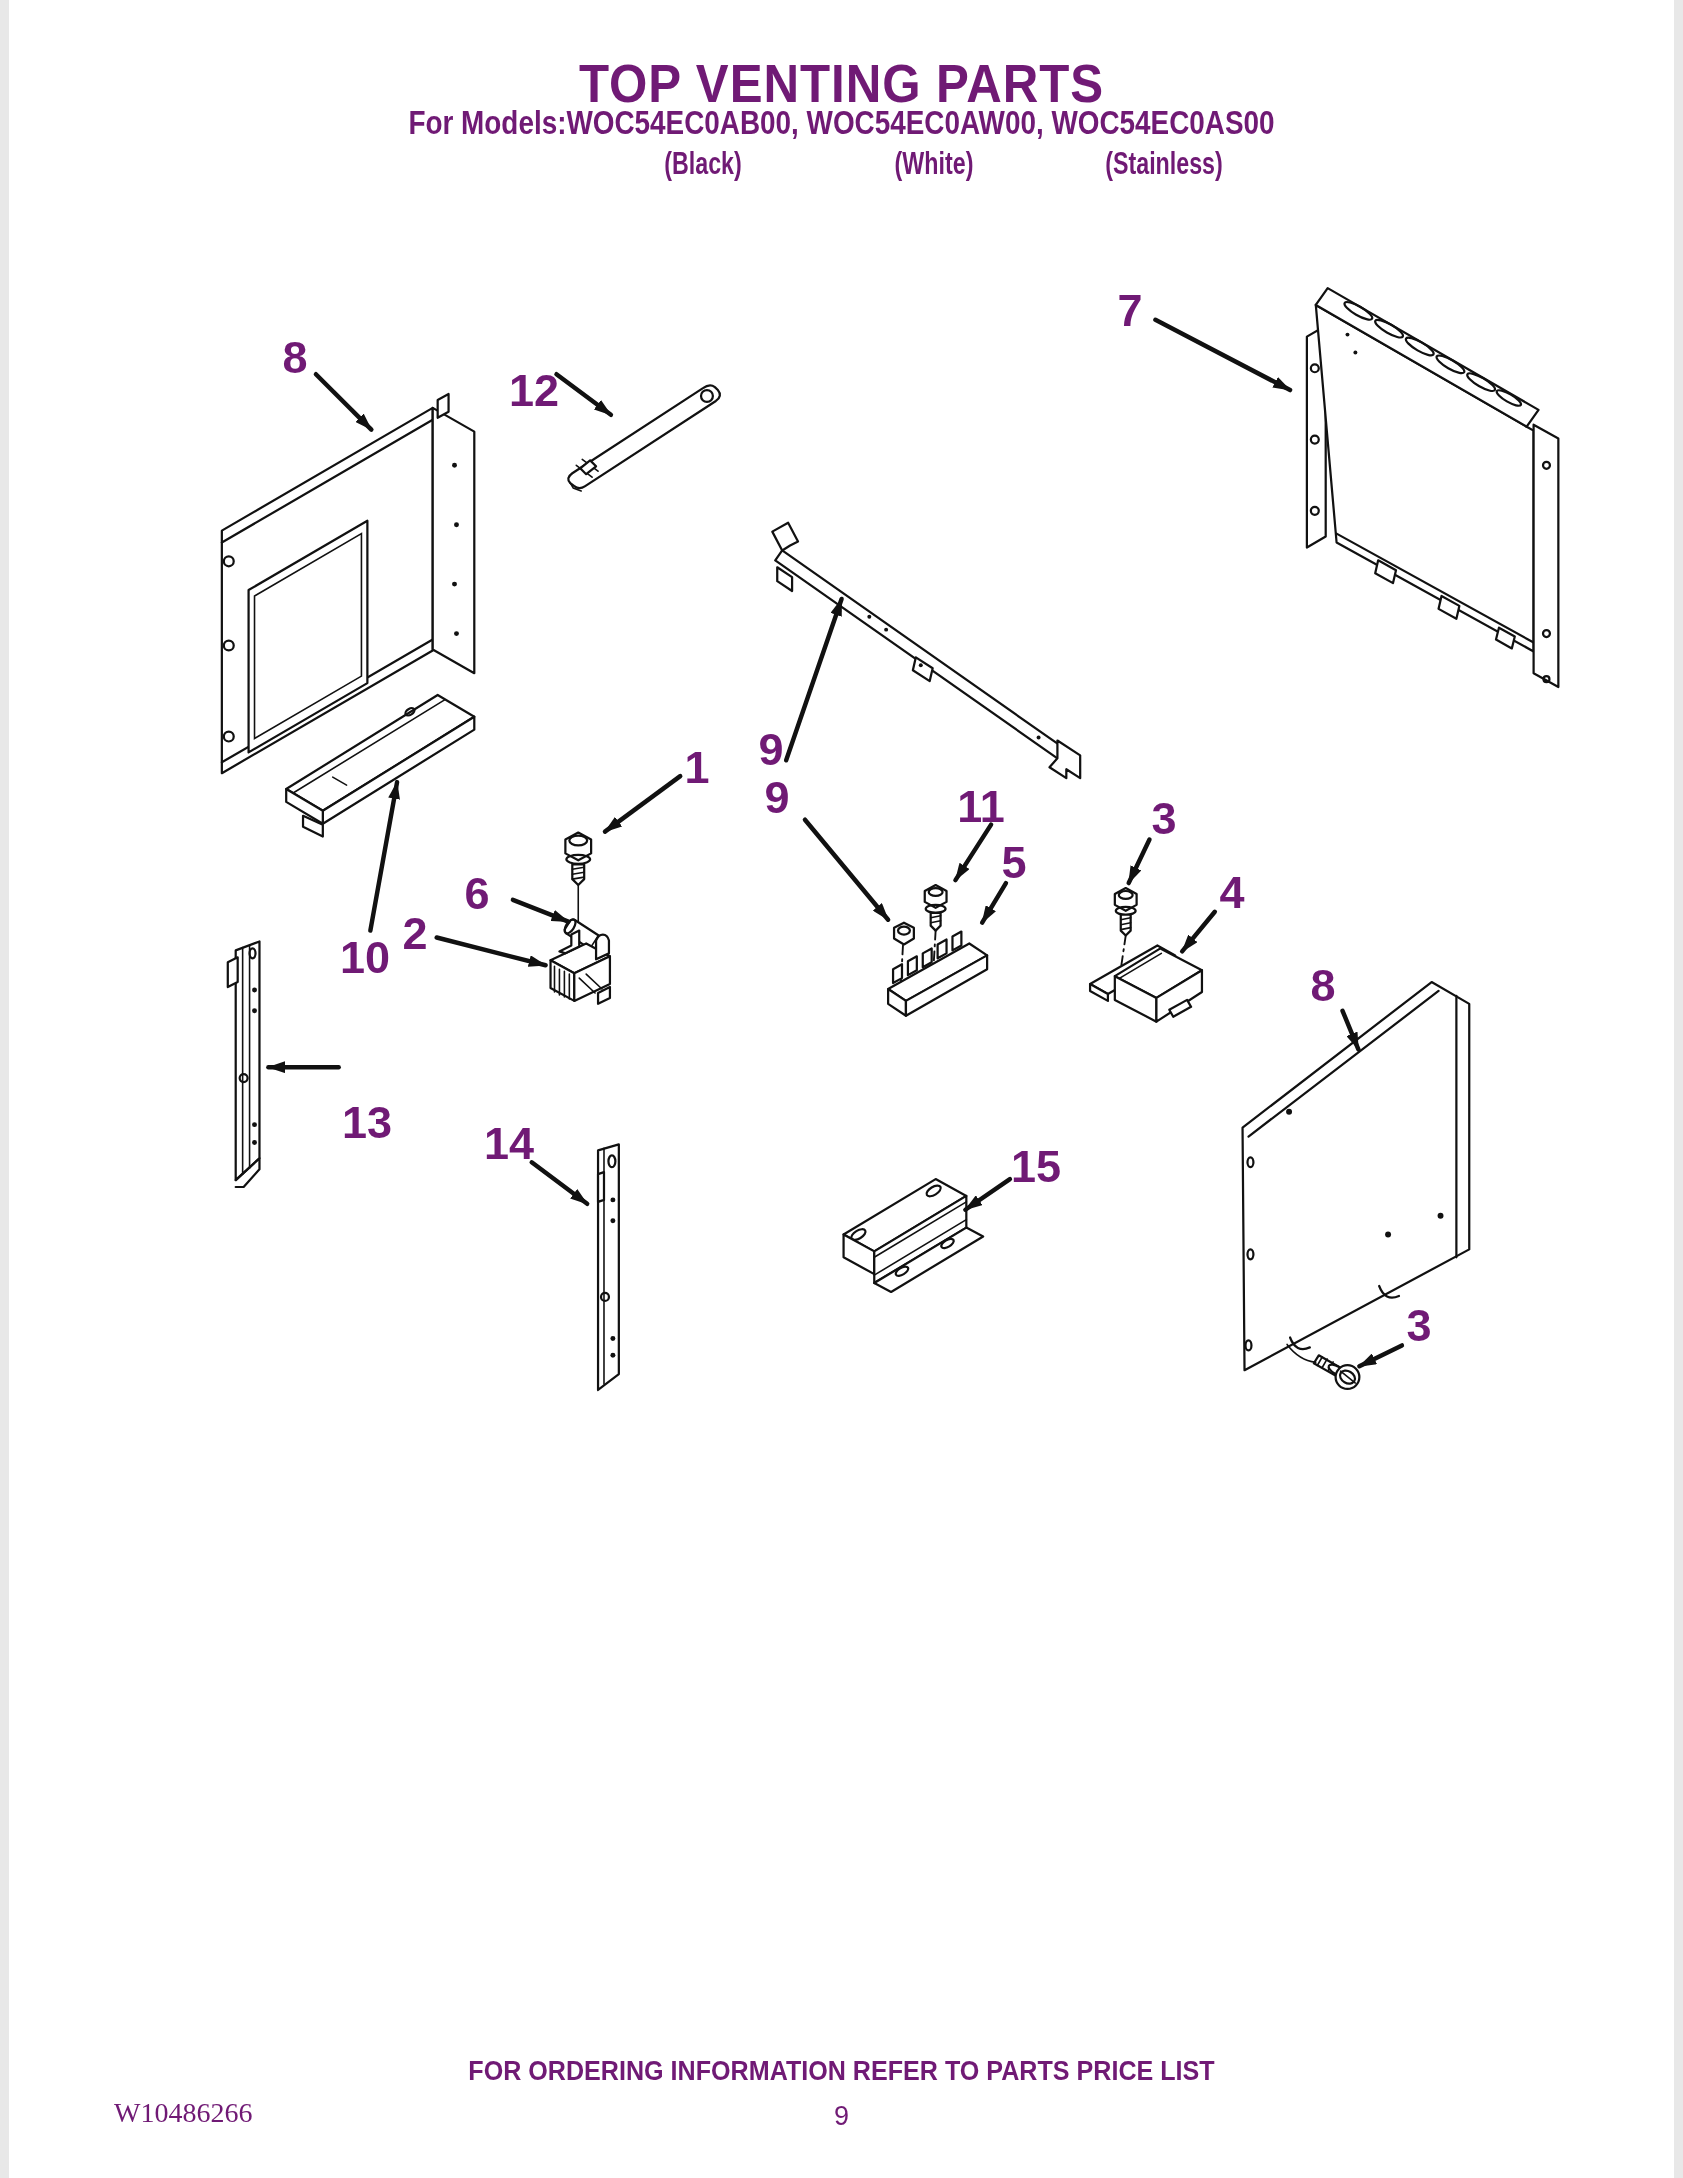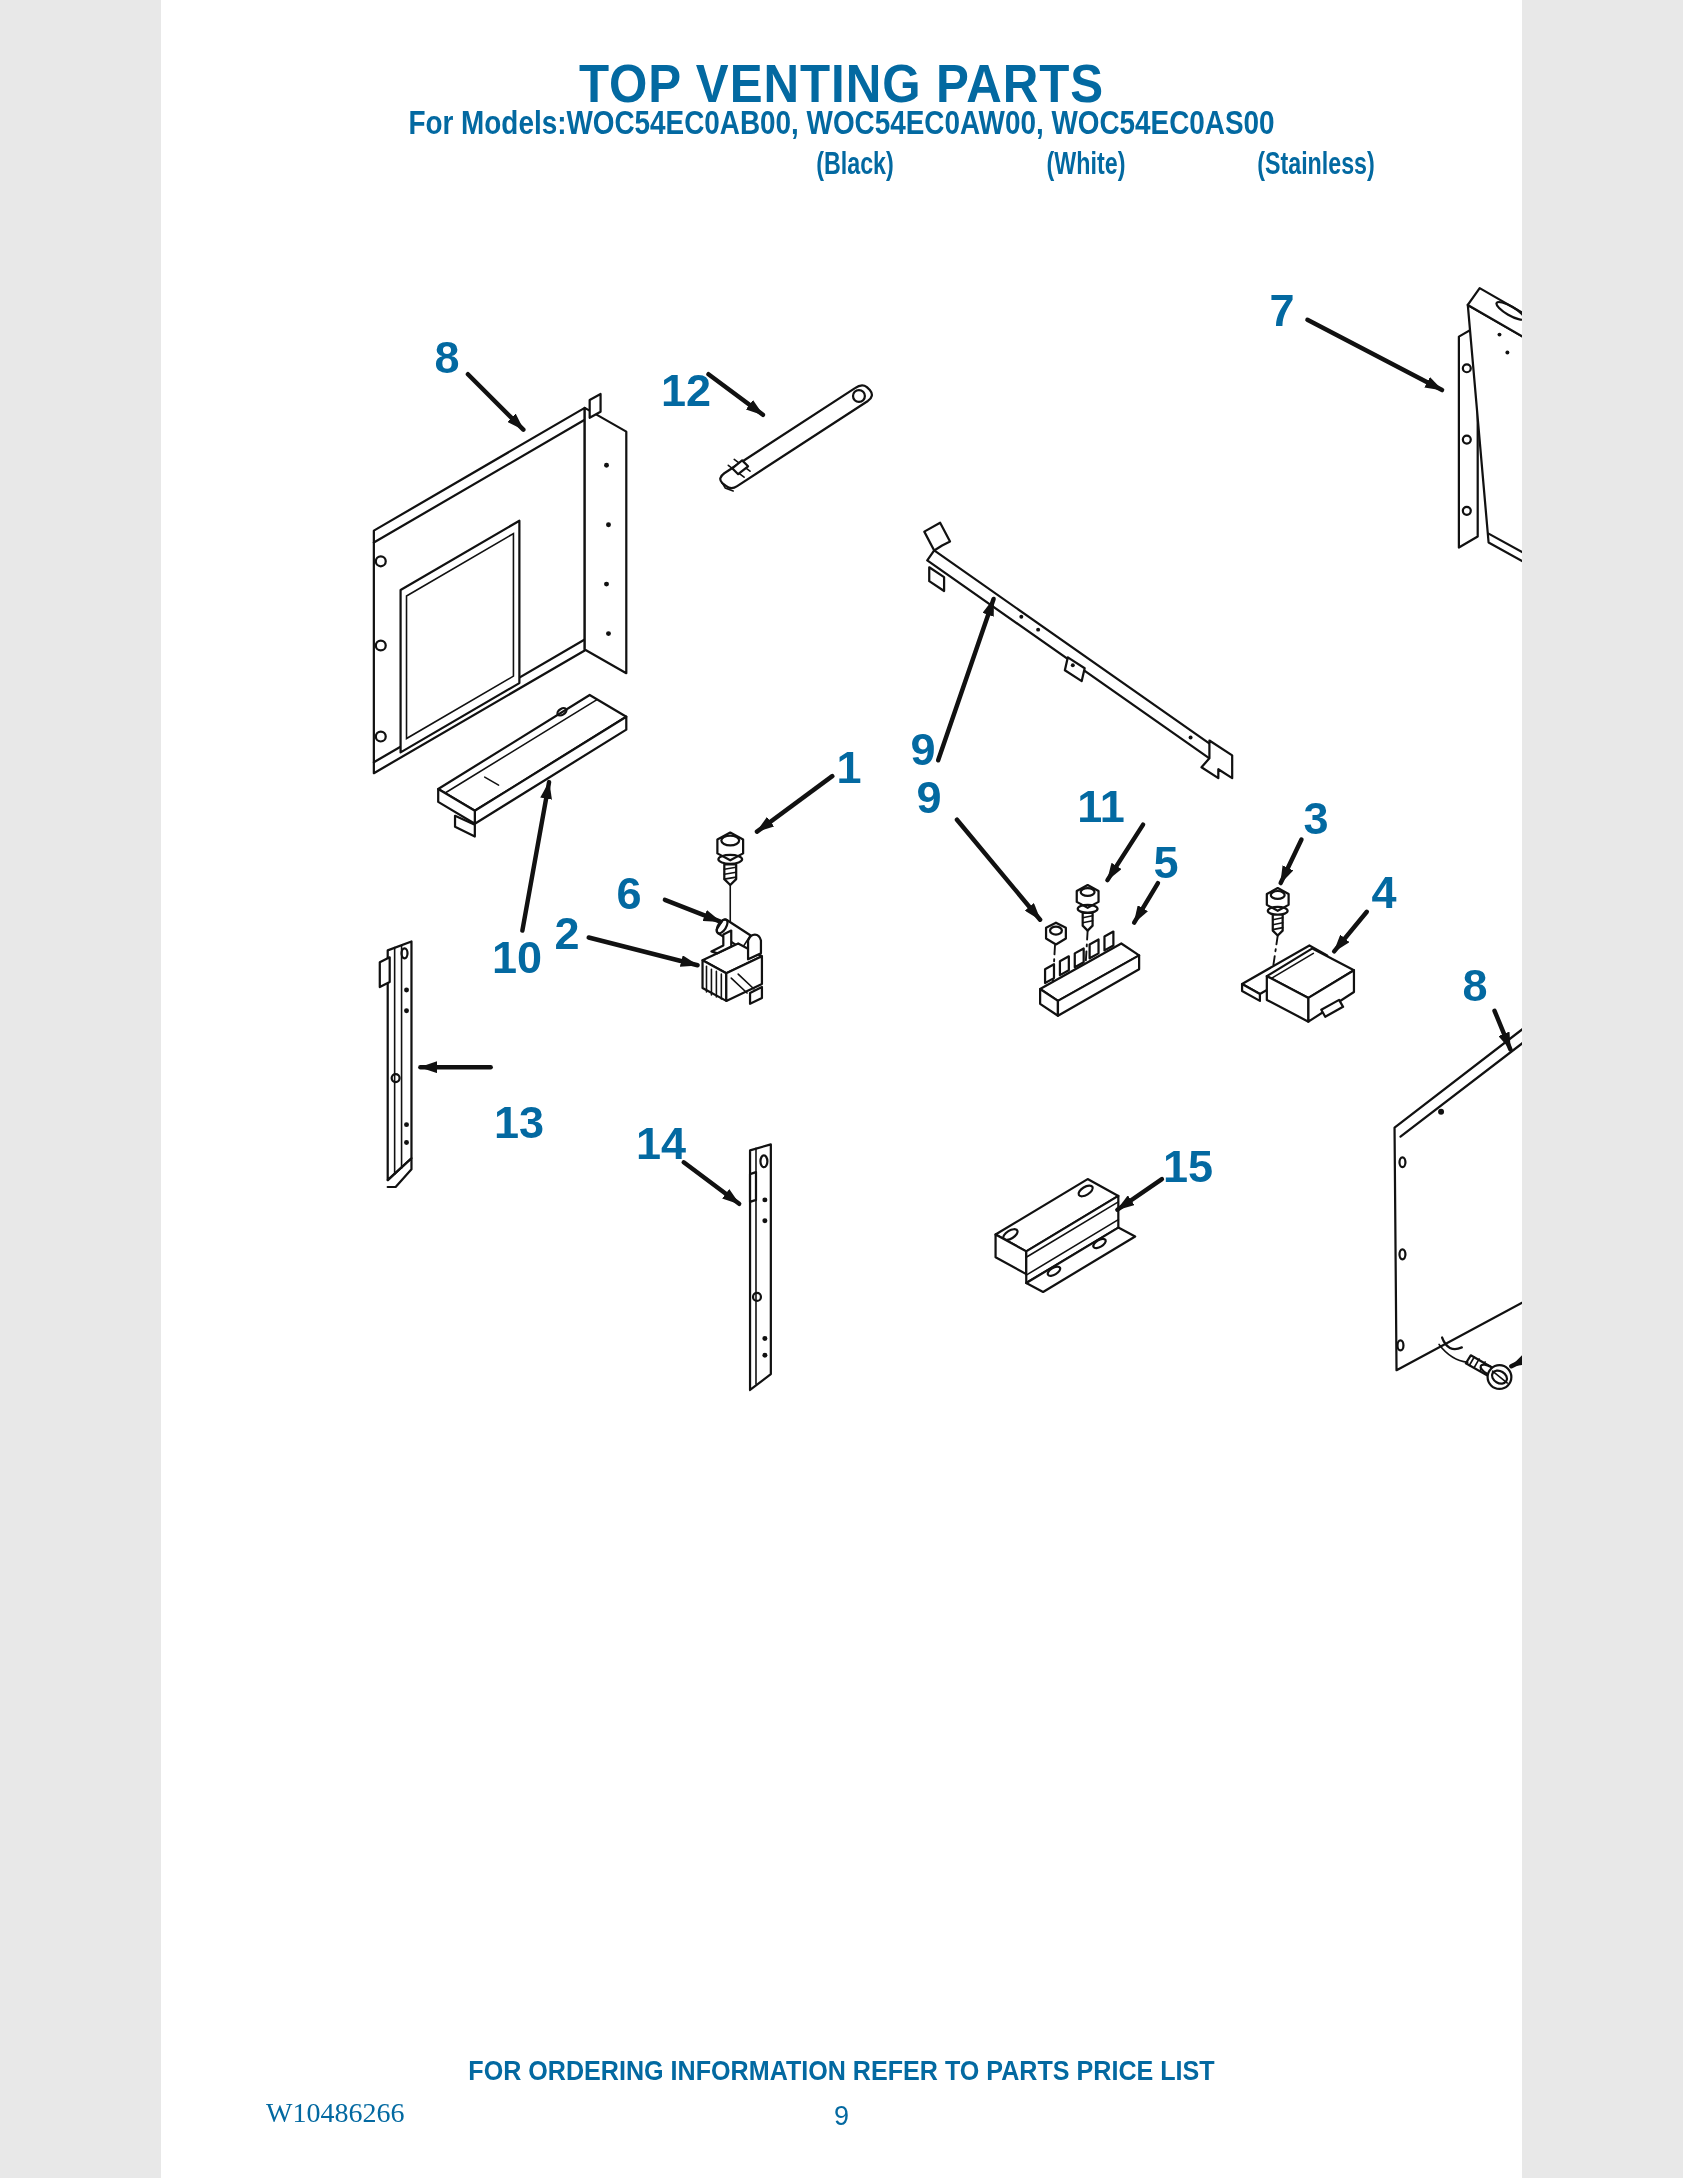--- a/index.html
+++ b/index.html
@@ -1,18 +1,18 @@
 <!DOCTYPE html>
 <html><head>
 <meta charset="utf-8">
 <style>
   html,body { margin:0; padding:0; background:#e8e8e8; }
   .page {
-    position:relative; width:1361px; height:2178px; margin:0 auto;
-    background:#ffffff; color:#0369a1; overflow:hidden;
+    position:relative; width:1665px; height:2178px; margin:0 auto;
+    background:#ffffff; color:#701a75; overflow:hidden;
     font-family:"Liberation Sans", sans-serif;
   }
   .hdr-title {
     position:absolute; left:0; right:0; top:53px; text-align:center;
     font-size:53px; font-weight:bold; letter-spacing:1px;
     transform:scaleX(.93); transform-origin:center; white-space:nowrap;
   }
   .hdr-models {
     position:absolute; left:0; right:0; top:103px; text-align:center;
     font-size:34px; font-weight:bold;
@@ -286,21 +286,21 @@
       <line class="arrow" x1="1407" y1="1359" x2="1364" y2="1380" marker-end="url(#ah)"></line>
     </g>
   </svg>
 
   <div class="callout" style="left:286px;  top:357px;">8</div>
   <div class="callout" style="left:525px;  top:356px;margin-top:34px;">12</div>
   <div class="callout" style="left:1121px; top:310px;">7</div>
   <div class="callout" style="left:688px;  top:767px;">1</div>
   <div class="callout" style="left:762px;  top:749px;">9</div>
   <div class="callout" style="left:768px;  top:797px;">9</div>
-  <div class="callout" style="left:940px; top:806px;">11</div>
+  <div class="callout" style="left:972px; top:806px;">11</div>
   <div class="callout" style="left:1005px; top:862px;">5</div>
   <div class="callout" style="left:1155px; top:818px;">3</div>
   <div class="callout" style="left:1223px; top:892px;">4</div>
   <div class="callout" style="left:468px;  top:893px;">6</div>
   <div class="callout" style="left:406px;  top:933px;">2</div>
   <div class="callout" style="left:356px;  top:957px;">10</div>
   <div class="callout" style="left:358px;  top:1122px;">13</div>
   <div class="callout" style="left:1314px; top:985px;">8</div>
   <div class="callout" style="left:500px;  top:1143px;">14</div>
   <div class="callout" style="left:1027px; top:1166px;">15</div>

